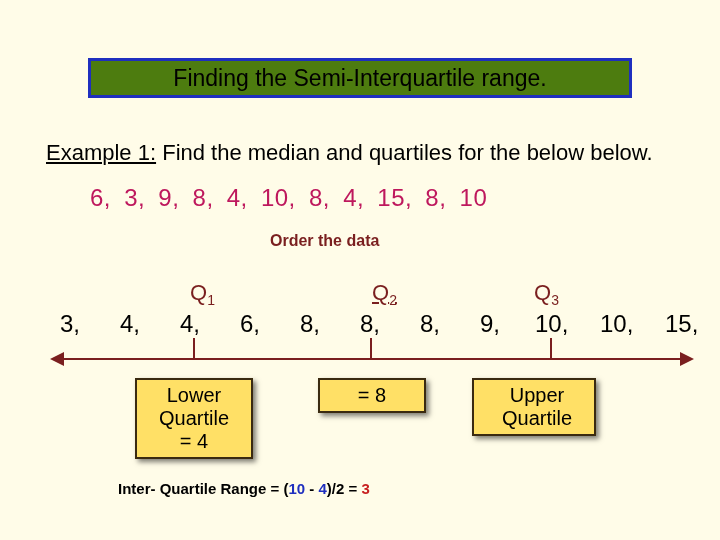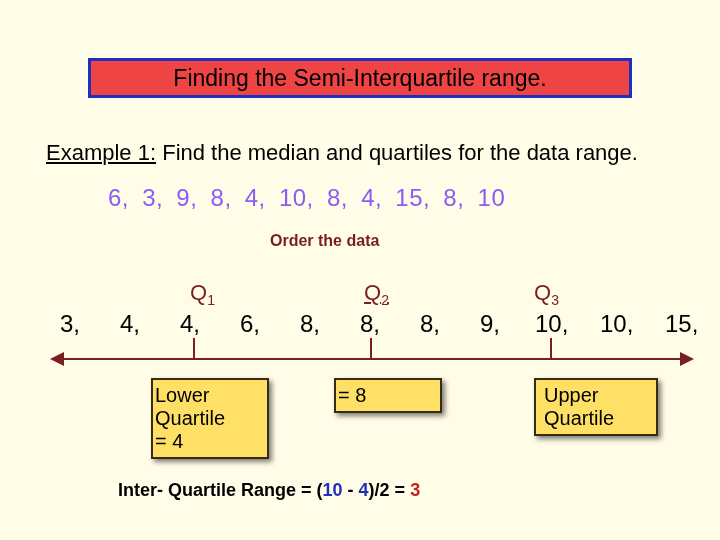--- a/index.html
+++ b/index.html
@@ -11,63 +11,63 @@
     font-family: "Comic Sans MS", "Comic Sans", cursive, sans-serif;
     position: relative;
     overflow: hidden;
   }
   .title-box {
     position: absolute;
     top: 58px;
     left: 88px;
     width: 544px;
     height: 40px;
-    background: #ef4444;
+    background: #4d7c0f;
     border: 3px solid #1f2fbf;
     box-sizing: border-box;
     display: flex;
     align-items: center;
     justify-content: center;
     font-size: 23px;
     color: #000;
   }
   .example-line {
     position: absolute;
     top: 140px;
     left: 46px;
     font-size: 22px;
     color: #000;
   }
   .example-line .u { text-decoration: underline; }
   .unordered-row {
     position: absolute;
     top: 184px;
-    left: 108px;
+    left: 90px;
     font-size: 24px;
-    color: #8b5cf6;
+    color: #be185d;
     letter-spacing: 0.5px;
     word-spacing: 6px;
   }
   .order-instr {
     position: absolute;
     top: 232px;
     left: 270px;
     font-size: 16px;
     font-weight: bold;
     color: #7a1f1f;
   }
   .q-labels {
     position: absolute;
     top: 280px;
     font-size: 22px;
     color: #7a1f1f;
   }
   .q-labels sub { font-size: 14px; vertical-align: sub; }
   #q1lab { left: 190px; }
-  #q2lab { left: 364px; text-decoration: underline; }
+  #q2lab { left: 372px; text-decoration: underline; }
   #q3lab { left: 534px; }
 
   .ordered-row {
     position: absolute;
     top: 310px;
     left: 60px;
     width: 640px;
     height: 40px;
   }
   .num {
@@ -100,53 +100,52 @@
   }
   .arrow-l { left: 50px; border-right: 14px solid #7a1f1f; }
   .arrow-r { left: 680px; border-left: 14px solid #7a1f1f; }
 
   .box {
     position: absolute;
     top: 378px;
     background: #ffe066;
     border: 2px solid #3a2a10;
     box-shadow: 3px 3px 5px rgba(0,0,0,0.5);
-    text-align: left;
+    text-align: center;
     font-size: 20px;
     color: #000;
     padding: 4px 2px;
     line-height: 1.15;
-    margin-left: 16px;
   }
   #boxL { left: 135px; width: 110px; }
   #boxM { left: 318px; width: 100px; }
-  #boxU { left: 518px; width: 110px; padding-left: 8px; }
+  #boxU { left: 472px; width: 110px; padding-left: 8px; }
 
   .iqr-line {
     position: absolute;
     top: 480px;
     left: 118px;
-    font-size: 18px;
+    font-size: 15px;
     font-weight: bold;
     color: #000;
   }
   .iqr-line .blue { color: #1f2fbf; }
   .iqr-line .red  { color: #c71f1f; }
 </style>
 </head>
 <body>
 
 <div class="title-box">
   <span>Finding the Semi-Interquartile range.</span>
 </div>
 
 <div class="example-line">
   <span class="u">Example 1:</span>
   <span> </span>
-  <span>Find the median and quartiles for the data range.</span>
+  <span>Find the median and quartiles for the below below.</span>
 </div>
 
 <div class="unordered-row">6,   3,   9,   8,   4,   10,   8,    4,   15,   8,   10</div>
 
 <div class="order-instr">Order the data</div>
 
 <div id="q1lab" class="q-labels">
   <span>Q</span><sub>1</sub>
 </div>
 <div id="q2lab" class="q-labels">

